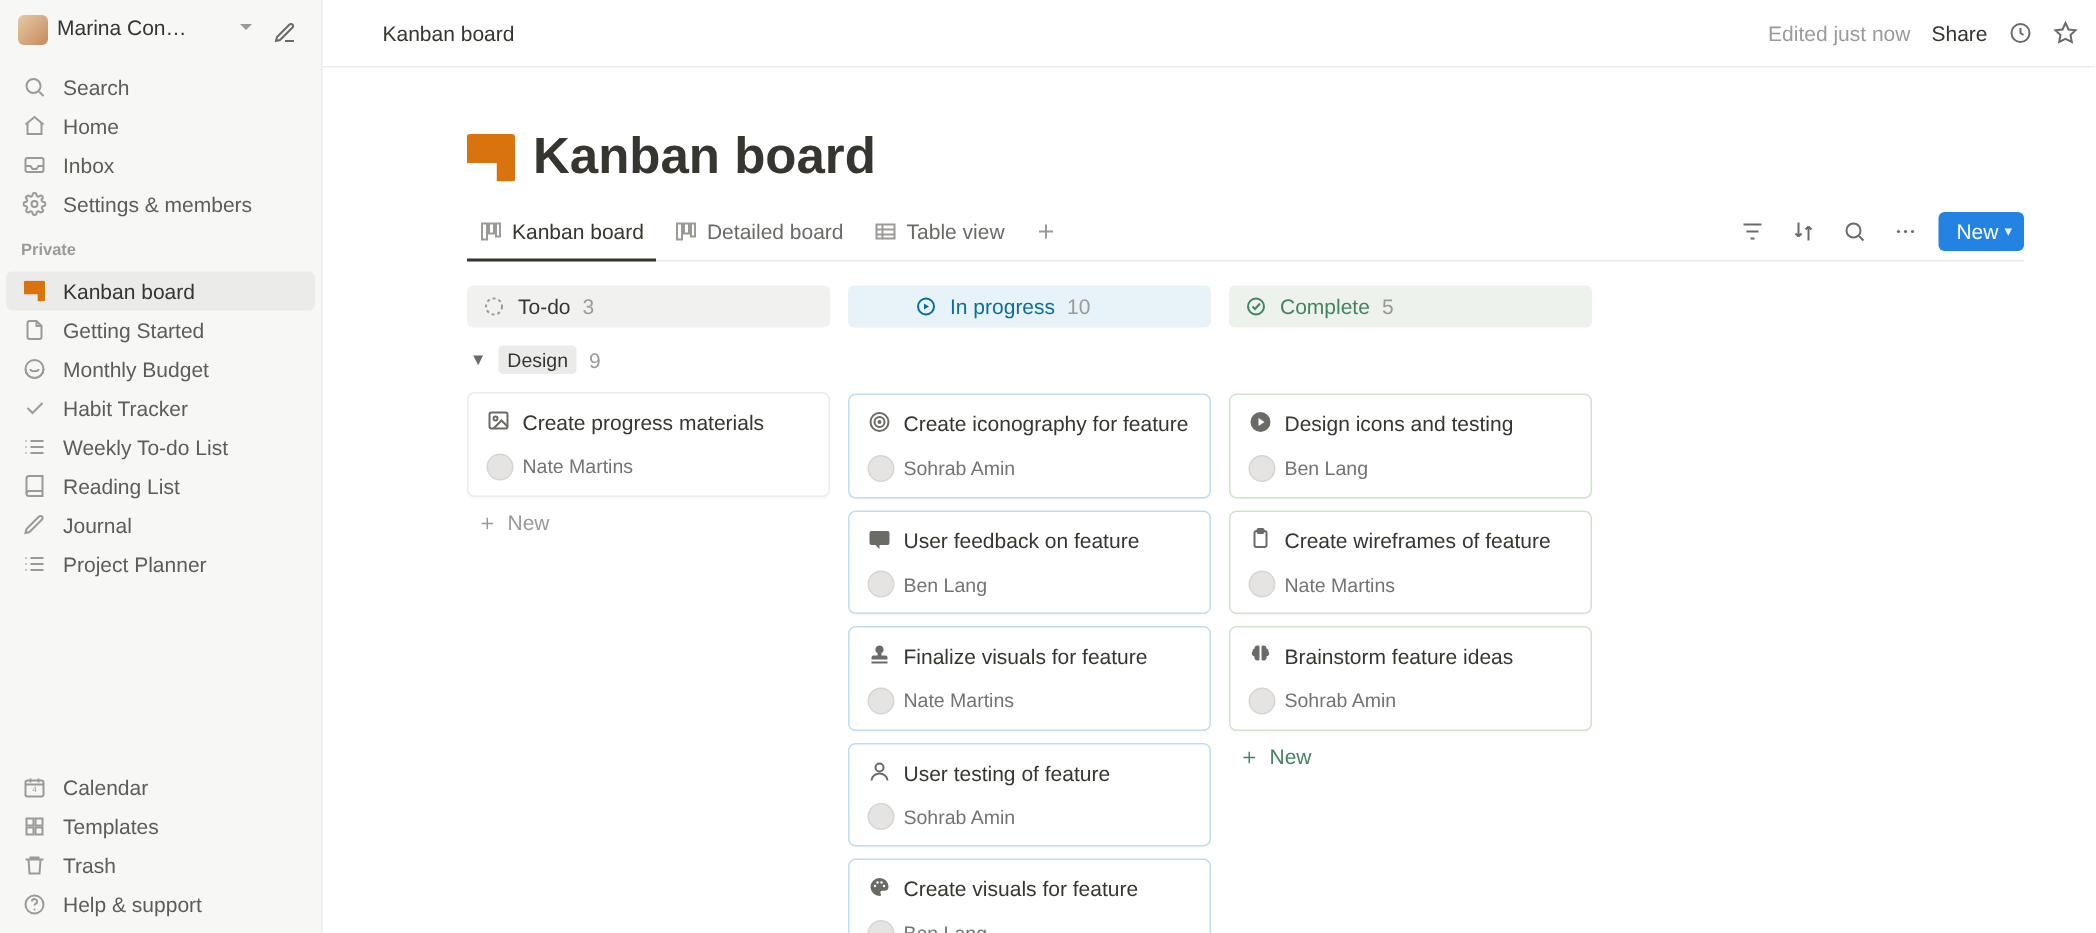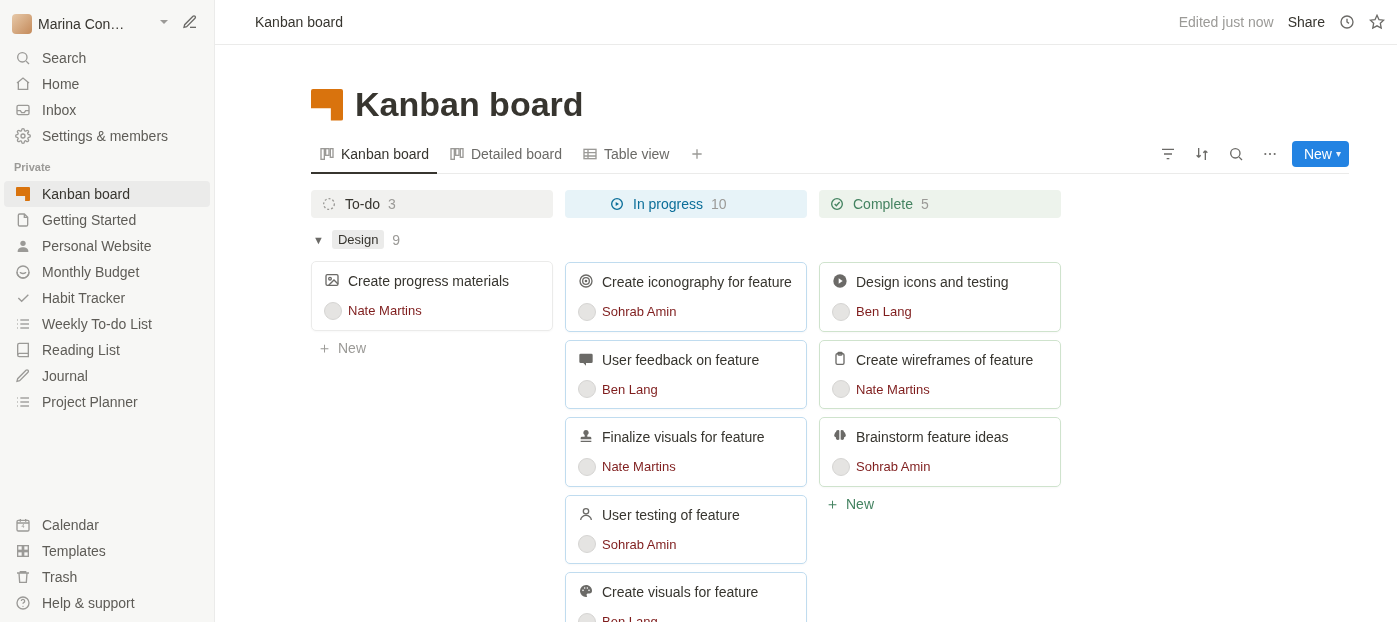--- a/index.html
+++ b/index.html
@@ -17,21 +17,20 @@
   .sidebar {
     width: 215px;
     background: #f7f7f5;
     border-right: 1px solid #ebebea;
     display: flex;
     flex-direction: column;
     padding: 6px 4px;
   }
   .ws-switcher {
     display: flex;
-    align-items: center;
     gap: 6px;
     padding: 4px 8px;
     border-radius: 4px;
     cursor: pointer;
   }
   .ws-avatar {
     width: 20px; height: 20px; border-radius: 4px;
     background: linear-gradient(135deg,#e7c9a9,#c48a5a);
   }
   .ws-name { flex: 1; font-weight: 500; font-size: 14px; white-space: nowrap; overflow: hidden; text-overflow: ellipsis; }
@@ -169,21 +168,21 @@
     border-radius:5px;
     box-shadow: 0 1px 2px rgba(15,15,15,.03);
     padding:10px 12px;
     cursor:pointer;
   }
   .card.sel-blue { border-color:#c0dcef; }
   .card.sel-green{ border-color:#cfe3cd; }
   .card-title-row { display:flex; align-items:flex-start; gap:8px; }
   .card-icon { color:#6b6a67; font-size:14px; line-height:1.4; }
   .card-title { font-size:14px; font-weight:500; color:#37352f; line-height:1.35; }
-  .card-meta { display:flex; align-items:center; gap:6px; margin-top:8px; color:#7f1d1d; font-size:13px; }
+  .card-meta { display:flex; align-items:center; gap:6px; margin-top:8px; color:#737373; font-size:13px; }
   .avatar { width:18px; height:18px; border-radius:50%; background:#e5e4e2; border:1px solid #d6d5d3; }
 
   .col-new {
     display:flex; align-items:center; gap:6px;
     padding: 8px 6px; color:#9b9a97; font-size:14px;
     cursor:pointer; border-radius:4px;
   }
   .col-new.green { color:#448361; }
   .col-new .plus { font-size:15px; }
 
@@ -256,29 +255,20 @@
         <span>Kanban board</span>
       </div>
       <div class="sb-item">
         <span class="sb-page-icon">
           <svg viewBox="0 0 24 24" fill="none" stroke="currentColor" stroke-width="2">
             <path d="M14 3H7a2 2 0 0 0-2 2v14a2 2 0 0 0 2 2h10a2 2 0 0 0 2-2V8z"></path>
             <path d="M14 3v5h5"></path>
           </svg>
         </span>
         <span>Getting Started</span>
-      </div>
-      <div class="sb-item">
-        <span class="sb-page-icon">
-          <svg viewBox="0 0 24 24" fill="currentColor">
-            <circle cx="12" cy="8" r="4"></circle>
-            <path d="M4 20c0-4 4-6 8-6s8 2 8 6v1H4z"></path>
-          </svg>
-        </span>
-        <span>Personal Website</span>
       </div>
       <div class="sb-item">
         <span class="sb-page-icon">
           <svg viewBox="0 0 24 24" fill="none" stroke="currentColor" stroke-width="2">
             <circle cx="12" cy="12" r="9"></circle>
             <path d="M3 12a9 9 0 0 0 18 0M8 12c0 3 8 3 8 0"></path>
           </svg>
         </span>
         <span>Monthly Budget</span>
       </div>

